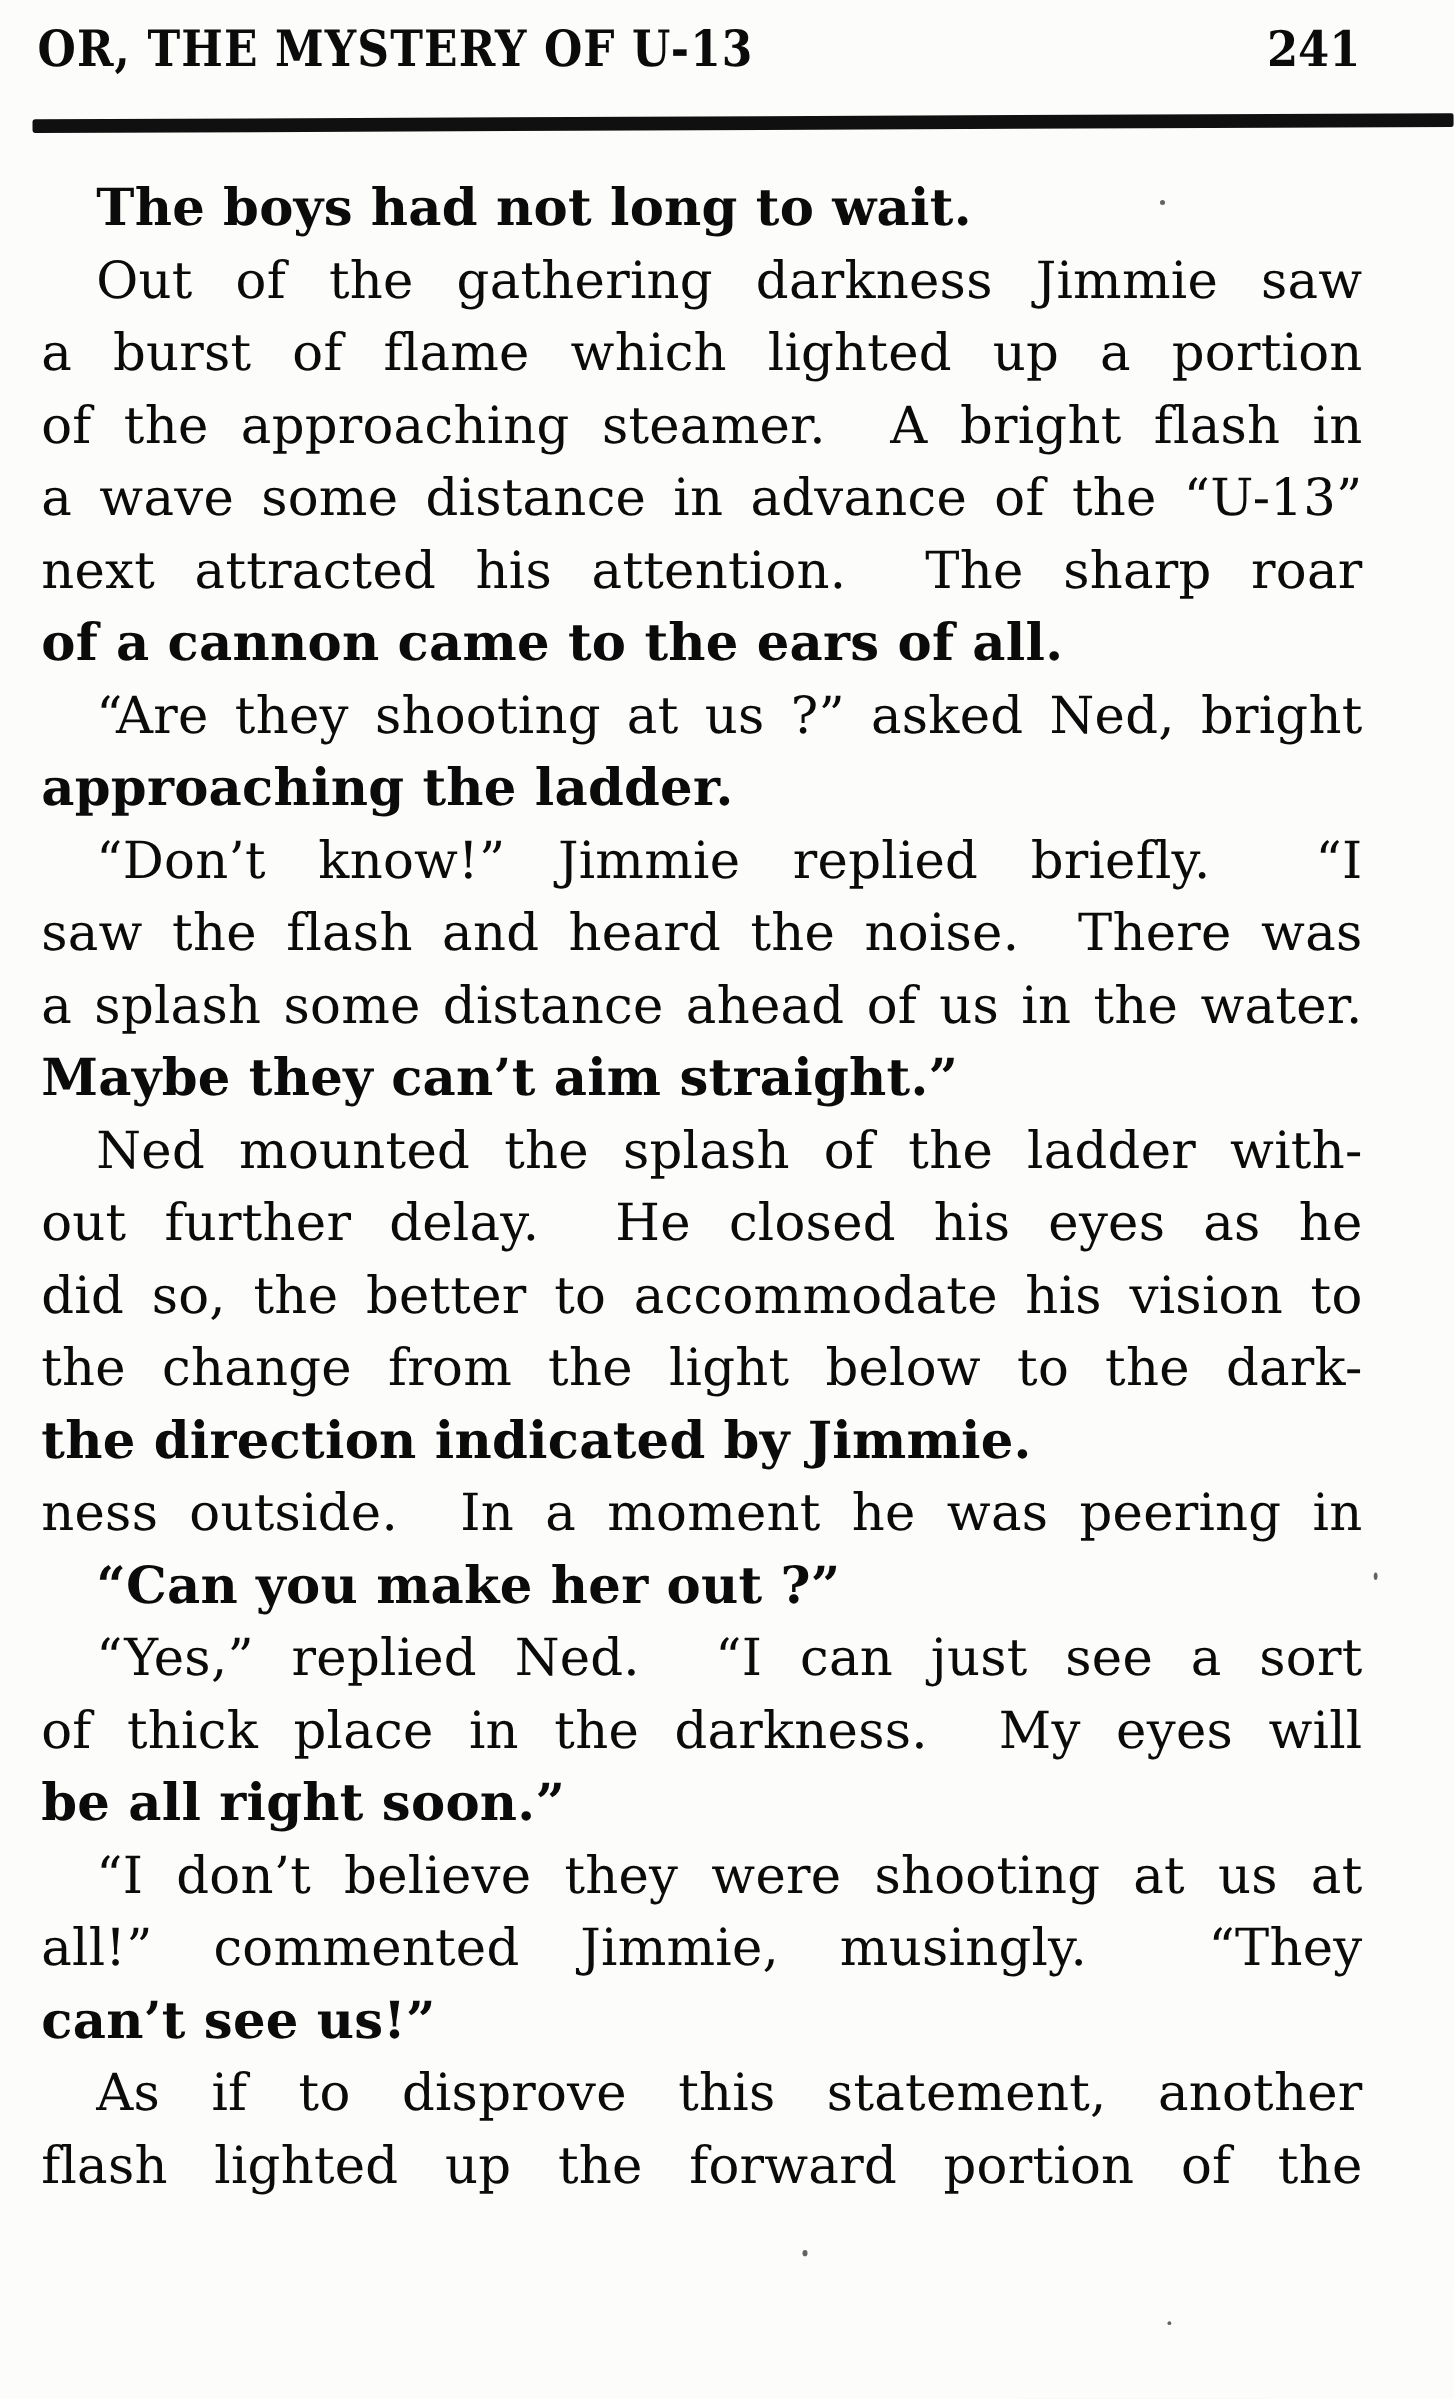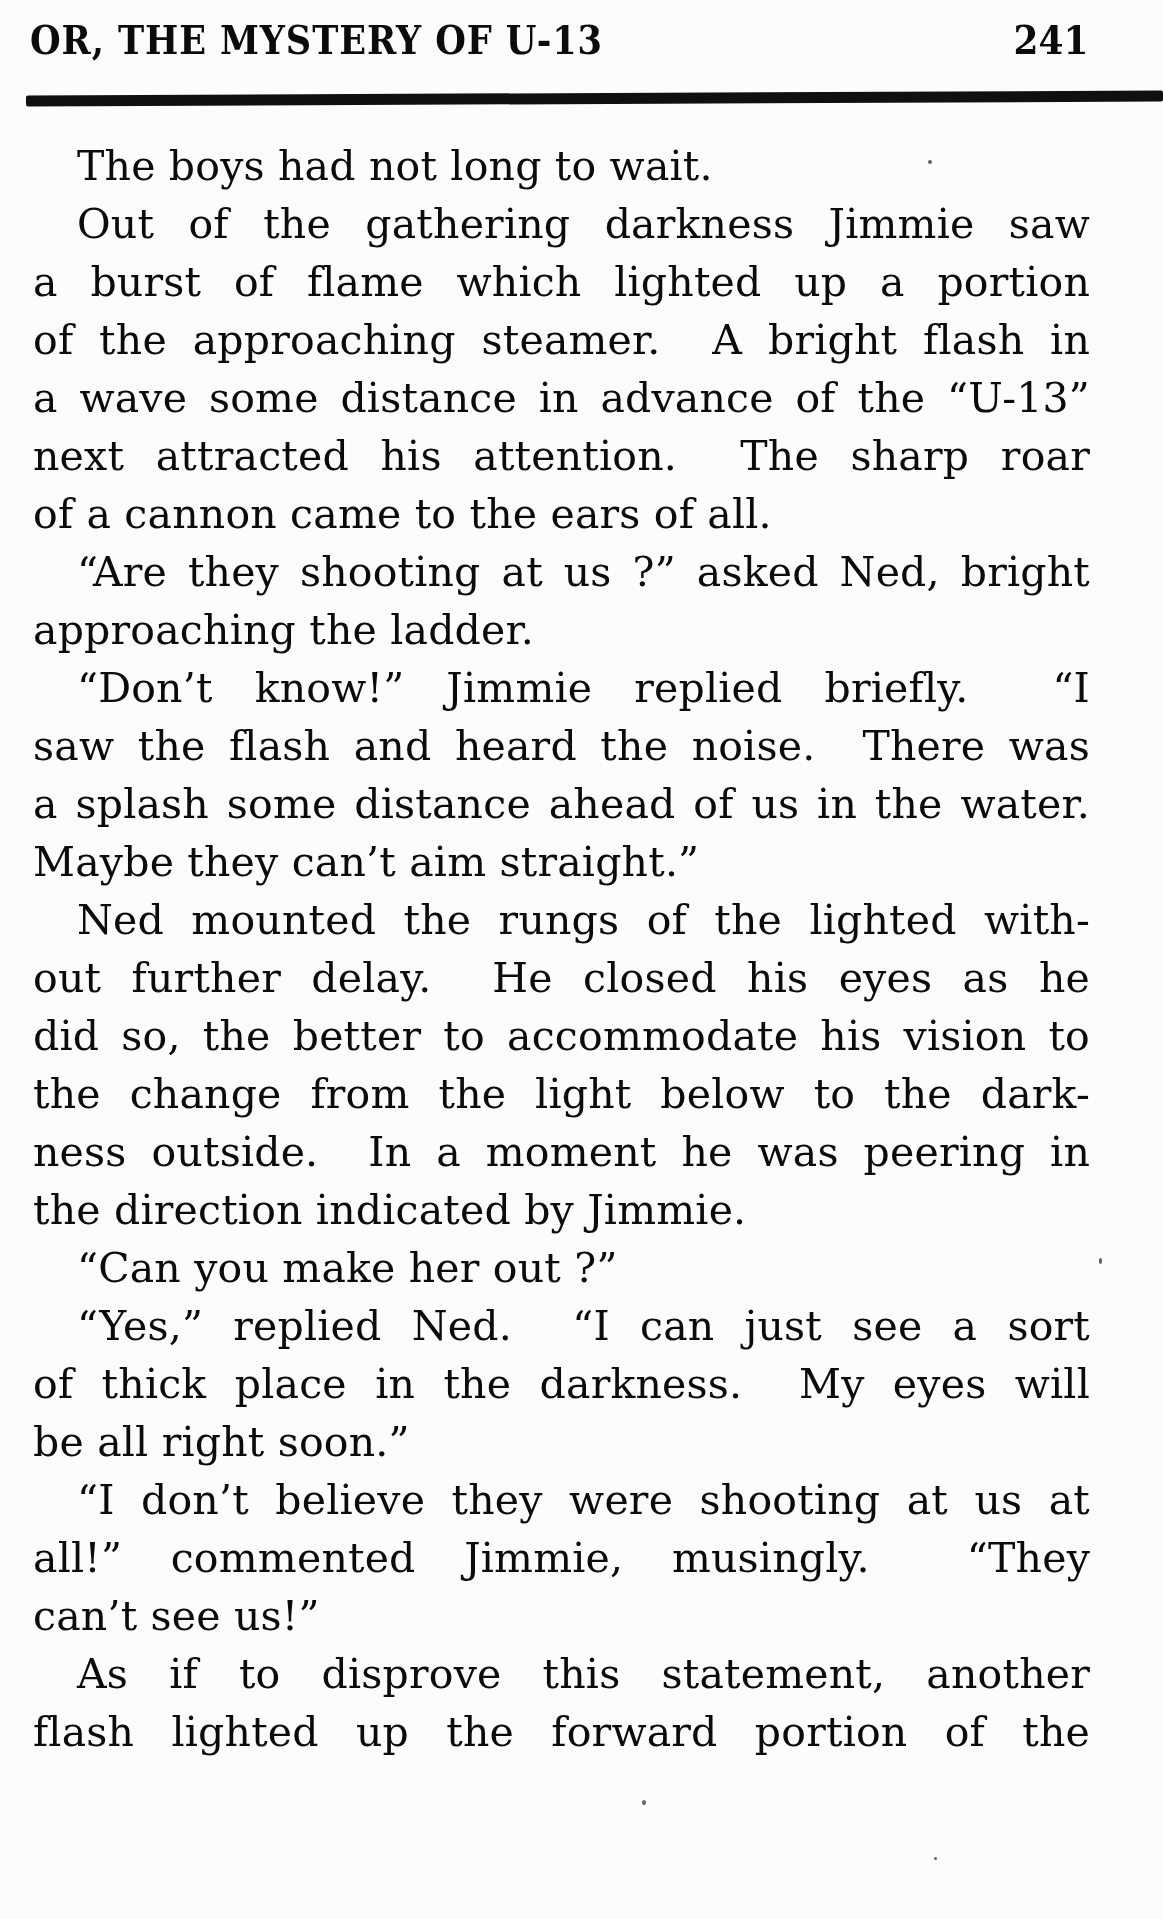--- a/index.html
+++ b/index.html
@@ -59,21 +59,21 @@
     line-height: 58px;
     letter-spacing: 0.2px;
   }
   .paragraph { margin: 0; }
   .line { white-space: nowrap; overflow: visible; }
   .line.just {
     text-align: justify;
     text-align-last: justify;
     text-justify: inter-word;
   }
-  .line.last { text-align: left; }
+  .line.last { text-align: left; font-weight: bold; }
   .line.indent { padding-left: 44px; }
   
   .speck {
     position: absolute;
     background: #3c3c3c;
     border-radius: 50%;
     opacity: 0.8;
   }
 </style>
 </head>
@@ -104,26 +104,26 @@
         <div class="line just indent">“Are they shooting at us ?” asked Ned, bright</div>
         <div class="line last">approaching the ladder.</div>
       </div>
       <div class="paragraph">
         <div class="line just indent">“Don’t know!” Jimmie replied briefly.&nbsp; “I</div>
         <div class="line just">saw the flash and heard the noise.&nbsp; There was</div>
         <div class="line just">a splash some distance ahead of us in the water.</div>
         <div class="line last">Maybe they can’t aim straight.”</div>
       </div>
       <div class="paragraph">
-        <div class="line just indent">Ned mounted the rungs of the lighted with-</div>
+        <div class="line just indent">Ned mounted the splash of the ladder with-</div>
         <div class="line just">out further delay.&nbsp; He closed his eyes as he</div>
         <div class="line just">did so, the better to accommodate his vision to</div>
         <div class="line just">the change from the light below to the dark-</div>
+        <div class="line last">the direction indicated by Jimmie.</div>
         <div class="line just">ness outside.&nbsp; In a moment he was peering in</div>
-        <div class="line last">the direction indicated by Jimmie.</div>
       </div>
       <div class="paragraph">
         <div class="line last indent">“Can you make her out ?”</div>
       </div>
       <div class="paragraph">
         <div class="line just indent">“Yes,” replied Ned.&nbsp; “I can just see a sort</div>
         <div class="line just">of thick place in the darkness.&nbsp; My eyes will</div>
         <div class="line last">be all right soon.”</div>
       </div>
       <div class="paragraph">

